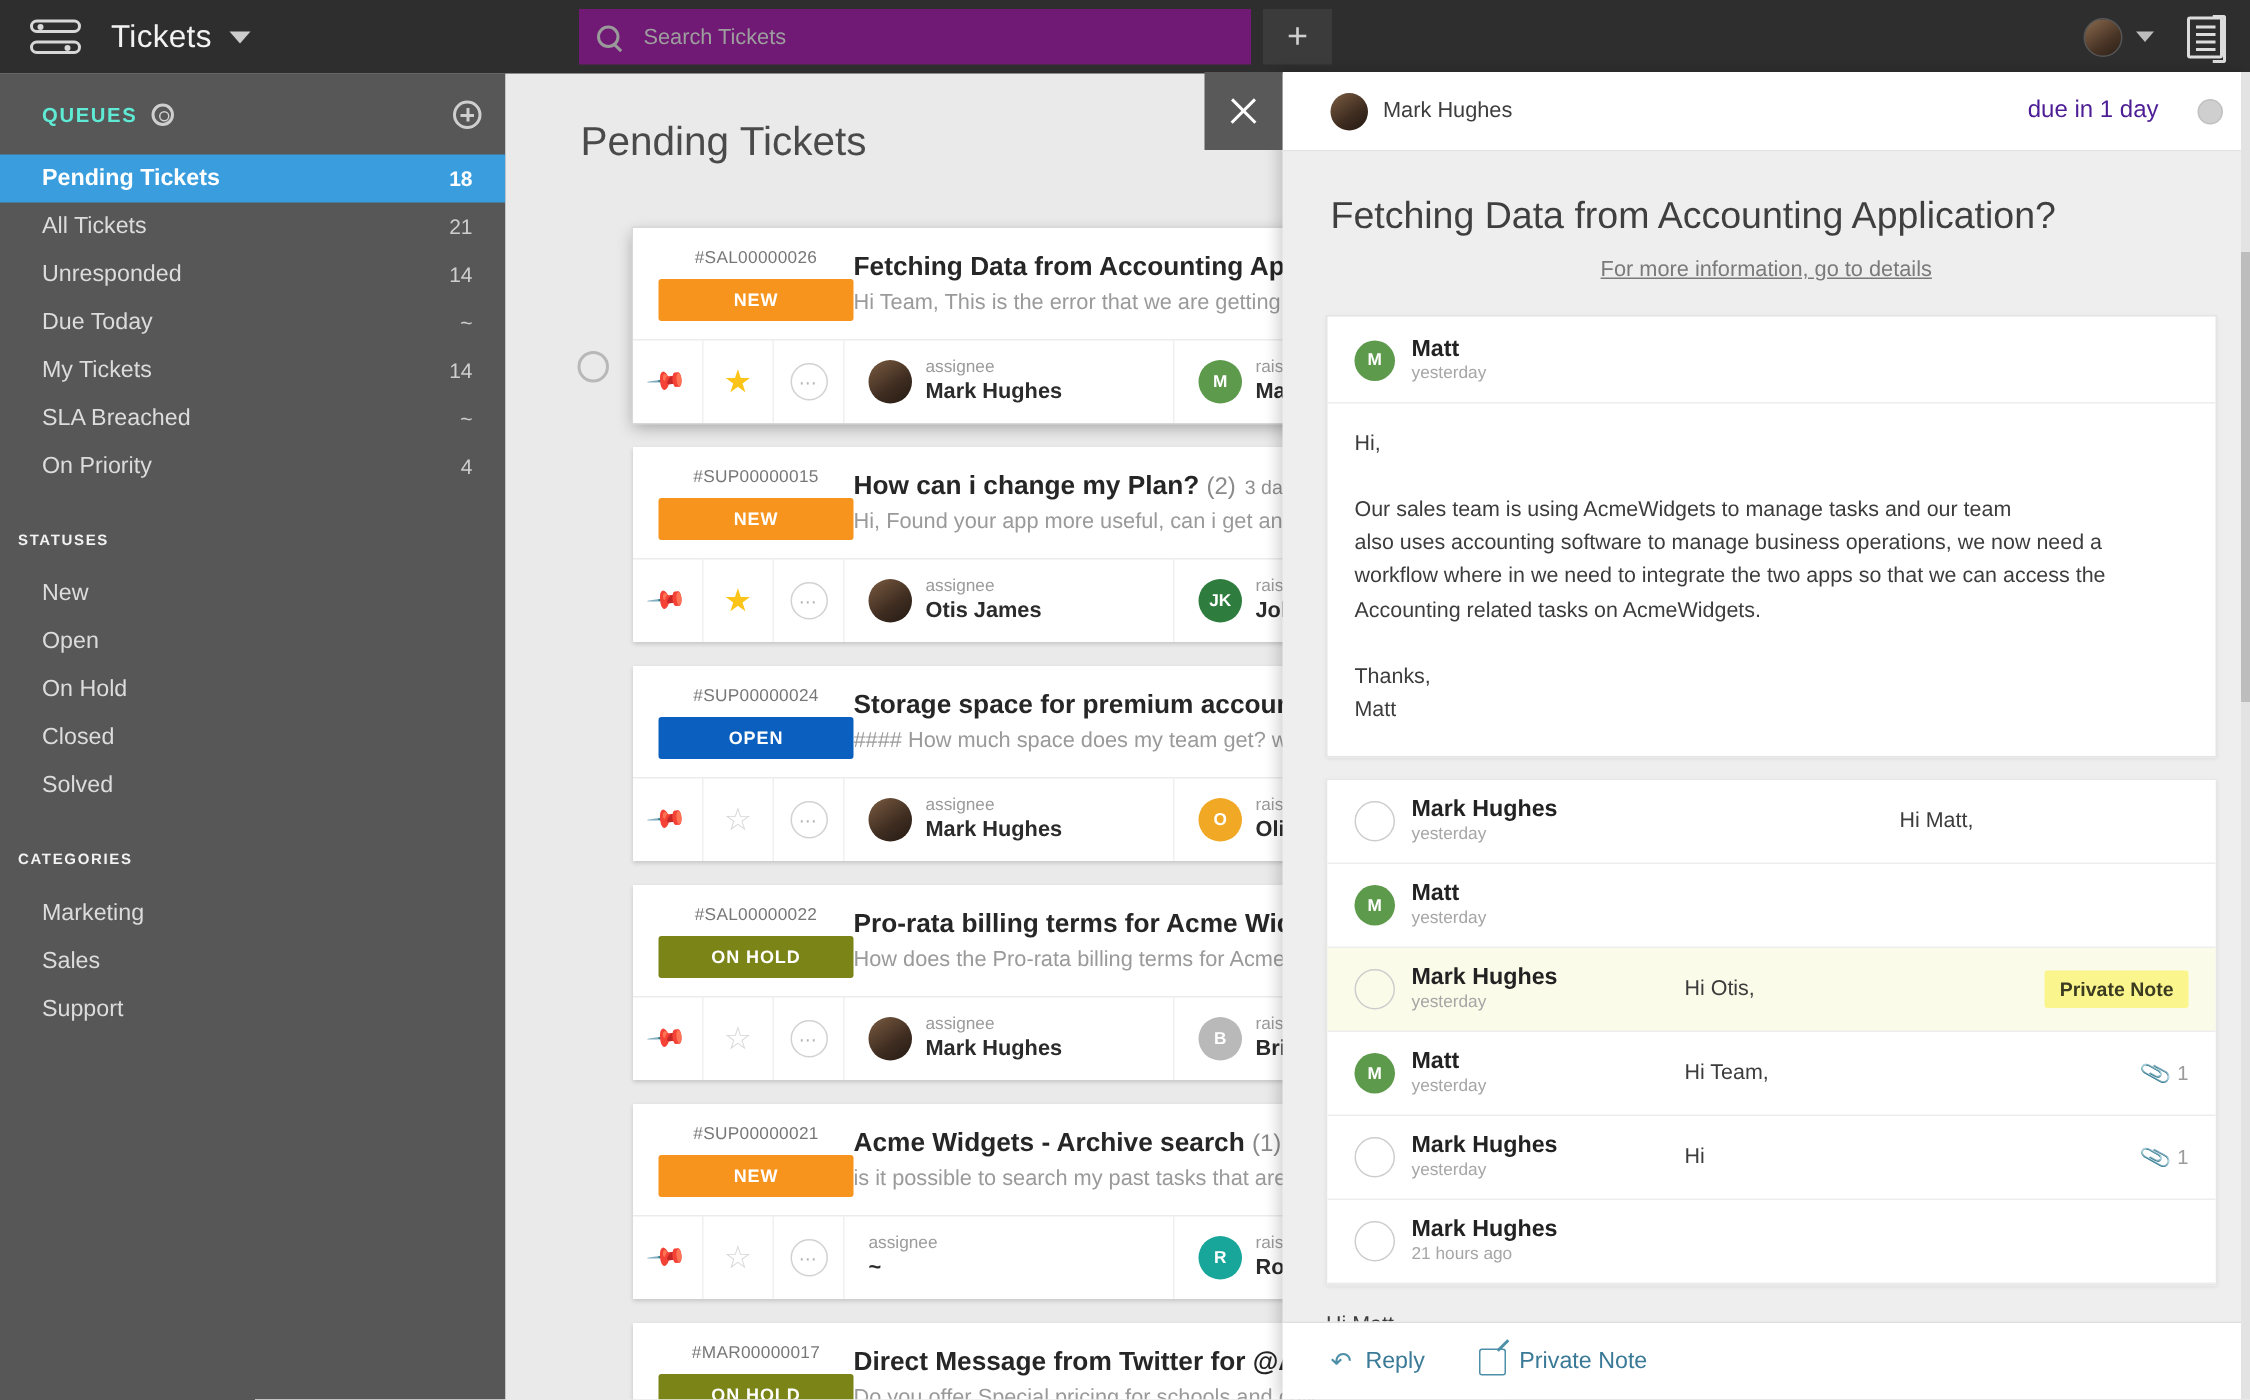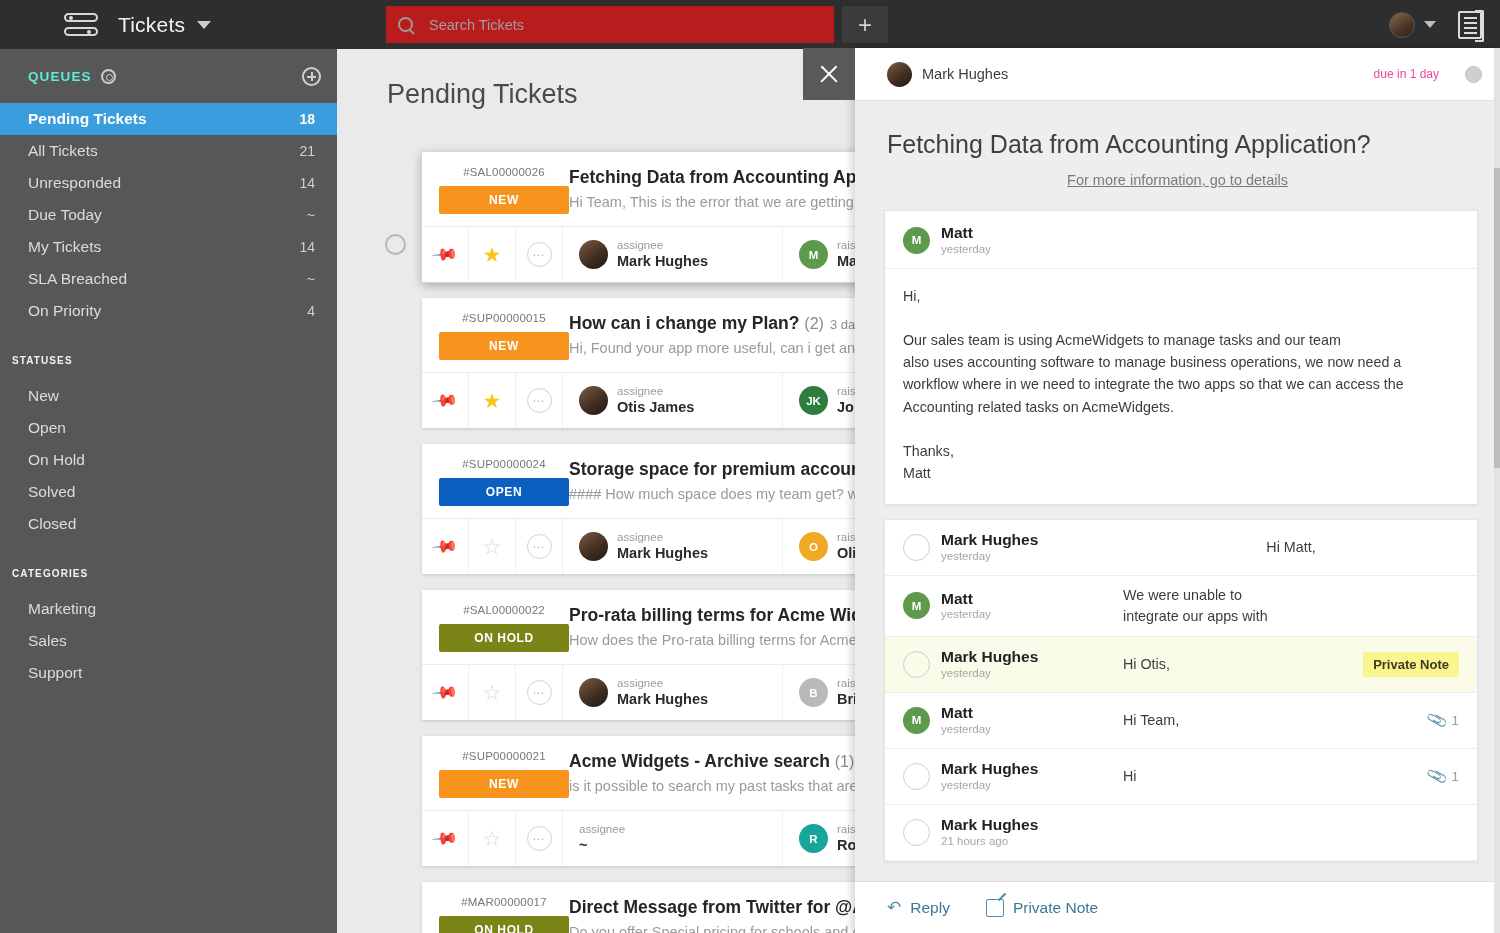--- a/index.html
+++ b/index.html
@@ -7,21 +7,21 @@
     width: 1500px; height: 933px;
     overflow: hidden;
     font-family: "Liberation Sans", sans-serif;
     background: #e9e9e9;
   }
   .app { position: relative; width: 1500px; height: 933px; }
 
   
   .topbar {
     position: absolute; top: 0; left: 0; width: 1500px; height: 49px;
-    background: #2e2e2e; display: flex; align-items: center; z-index: 40; padding-left: 44px;
+    background: #2e2e2e; display: flex; align-items: center; z-index: 40;
   }
   .logo-wrap { width: 74px; display: flex; justify-content: center; align-items: center; }
   .logo-icon { width: 34px; height: 26px; position: relative; }
   .logo-icon .bar {
     position: absolute; left: 0; width: 34px; height: 9px;
     border: 2px solid #d8d8d8; border-radius: 5px;
   }
   .logo-icon .bar:nth-child(1) { top: 1px; }
   .logo-icon .bar:nth-child(2) { top: 15px; }
   .logo-icon .dot {
@@ -32,21 +32,21 @@
   .app-title {
     color: #f2f2f2; font-size: 21px; font-weight: 400; letter-spacing: .2px;
   }
   .caret-down {
     margin-left: 12px; display: inline-block;
     border-left: 7px solid transparent; border-right: 7px solid transparent;
     border-top: 8px solid #cccccc; vertical-align: middle;
   }
   .search-zone {
     position: absolute; left: 386px; top: 6px; width: 448px; height: 37px;
-    background: #b91c1c; display: flex; align-items: center; padding: 0 12px;
+    background: #701a75; display: flex; align-items: center; padding: 0 12px;
   }
   .search-ico {
     width: 15px; height: 15px; border: 2px solid #9a9a9a; border-radius: 50%;
     position: relative; flex: 0 0 auto;
   }
   .search-ico::after {
     content: ""; position: absolute; width: 2px; height: 6px; background: #9a9a9a;
     right: -2px; bottom: -5px; transform: rotate(-45deg);
   }
   .search-input {
@@ -227,21 +227,21 @@
     position: absolute; left: 855px; top: 48px; width: 645px; height: 885px;
     background: #eeeeee; z-index: 42; box-shadow: -3px 0 9px rgba(0,0,0,.18);
     overflow: hidden;
   }
   .d-head {
     height: 53px; background: #ffffff; display: flex; align-items: center;
     padding: 0 18px 0 32px; border-bottom: 1px solid #e2e2e2;
   }
   .d-head .av { width: 25px; height: 25px; }
   .d-head .name { font-size: 14.5px; color: #3d3d3d; margin-left: 10px; }
-  .d-due { margin-left: auto; font-size: 12px; color: #ec4899; }
+  .d-due { margin-left: auto; font-size: 16px; color: #4c1d95; }
   .d-status-dot {
     width: 17px; height: 17px; border-radius: 50%; background: #cfcfcf;
     margin-left: 26px; border: 1px solid #c0c0c0;
   }
   .d-title {
     font-size: 25px; color: #3f3f3f; font-weight: 400; padding: 29px 0 0 32px;
   }
   .d-sub {
     text-align: center; font-size: 14.5px; color: #7a7a7a;
     text-decoration: underline; margin-top: 13px; cursor: pointer;
@@ -389,24 +389,24 @@
         <div class="nav-item">
           <span>New</span>
         </div>
         <div class="nav-item">
           <span>Open</span>
         </div>
         <div class="nav-item">
           <span>On Hold</span>
         </div>
         <div class="nav-item">
+          <span>Closed</span>
+        </div>
+        <div class="nav-item">
           <span>Solved</span>
-        </div>
-        <div class="nav-item">
-          <span>Closed</span>
         </div>
       </div>
 
     <div class="side-section-title">CATEGORIES</div>
     <div id="categories-list">
         <div class="nav-item">
           <span>Marketing</span>
         </div>
         <div class="nav-item">
           <span>Sales</span>
@@ -666,22 +666,20 @@
             <div class="mh-time">yesterday</div>
           </div>
           <div class="preview" style="white-space: pre-line; text-align: center;">Hi Matt,</div>
         </div>
         <div class="trow">
           <span class="av green">M</span>
           <div class="who">
             <div class="mh-name">Matt</div>
             <div class="mh-time">yesterday</div>
           </div>
-          <div class="preview" style="white-space: pre-line;">We were unable to
-integrate our apps with</div>
         </div>
         <div class="trow note">
           <span class="av empty"></span>
           <div class="who">
             <div class="mh-name">Mark Hughes</div>
             <div class="mh-time">yesterday</div>
           </div>
           <div class="preview" style="white-space: pre-line;">Hi Otis,</div>
           <span class="note-tag">Private Note</span>
         </div>

